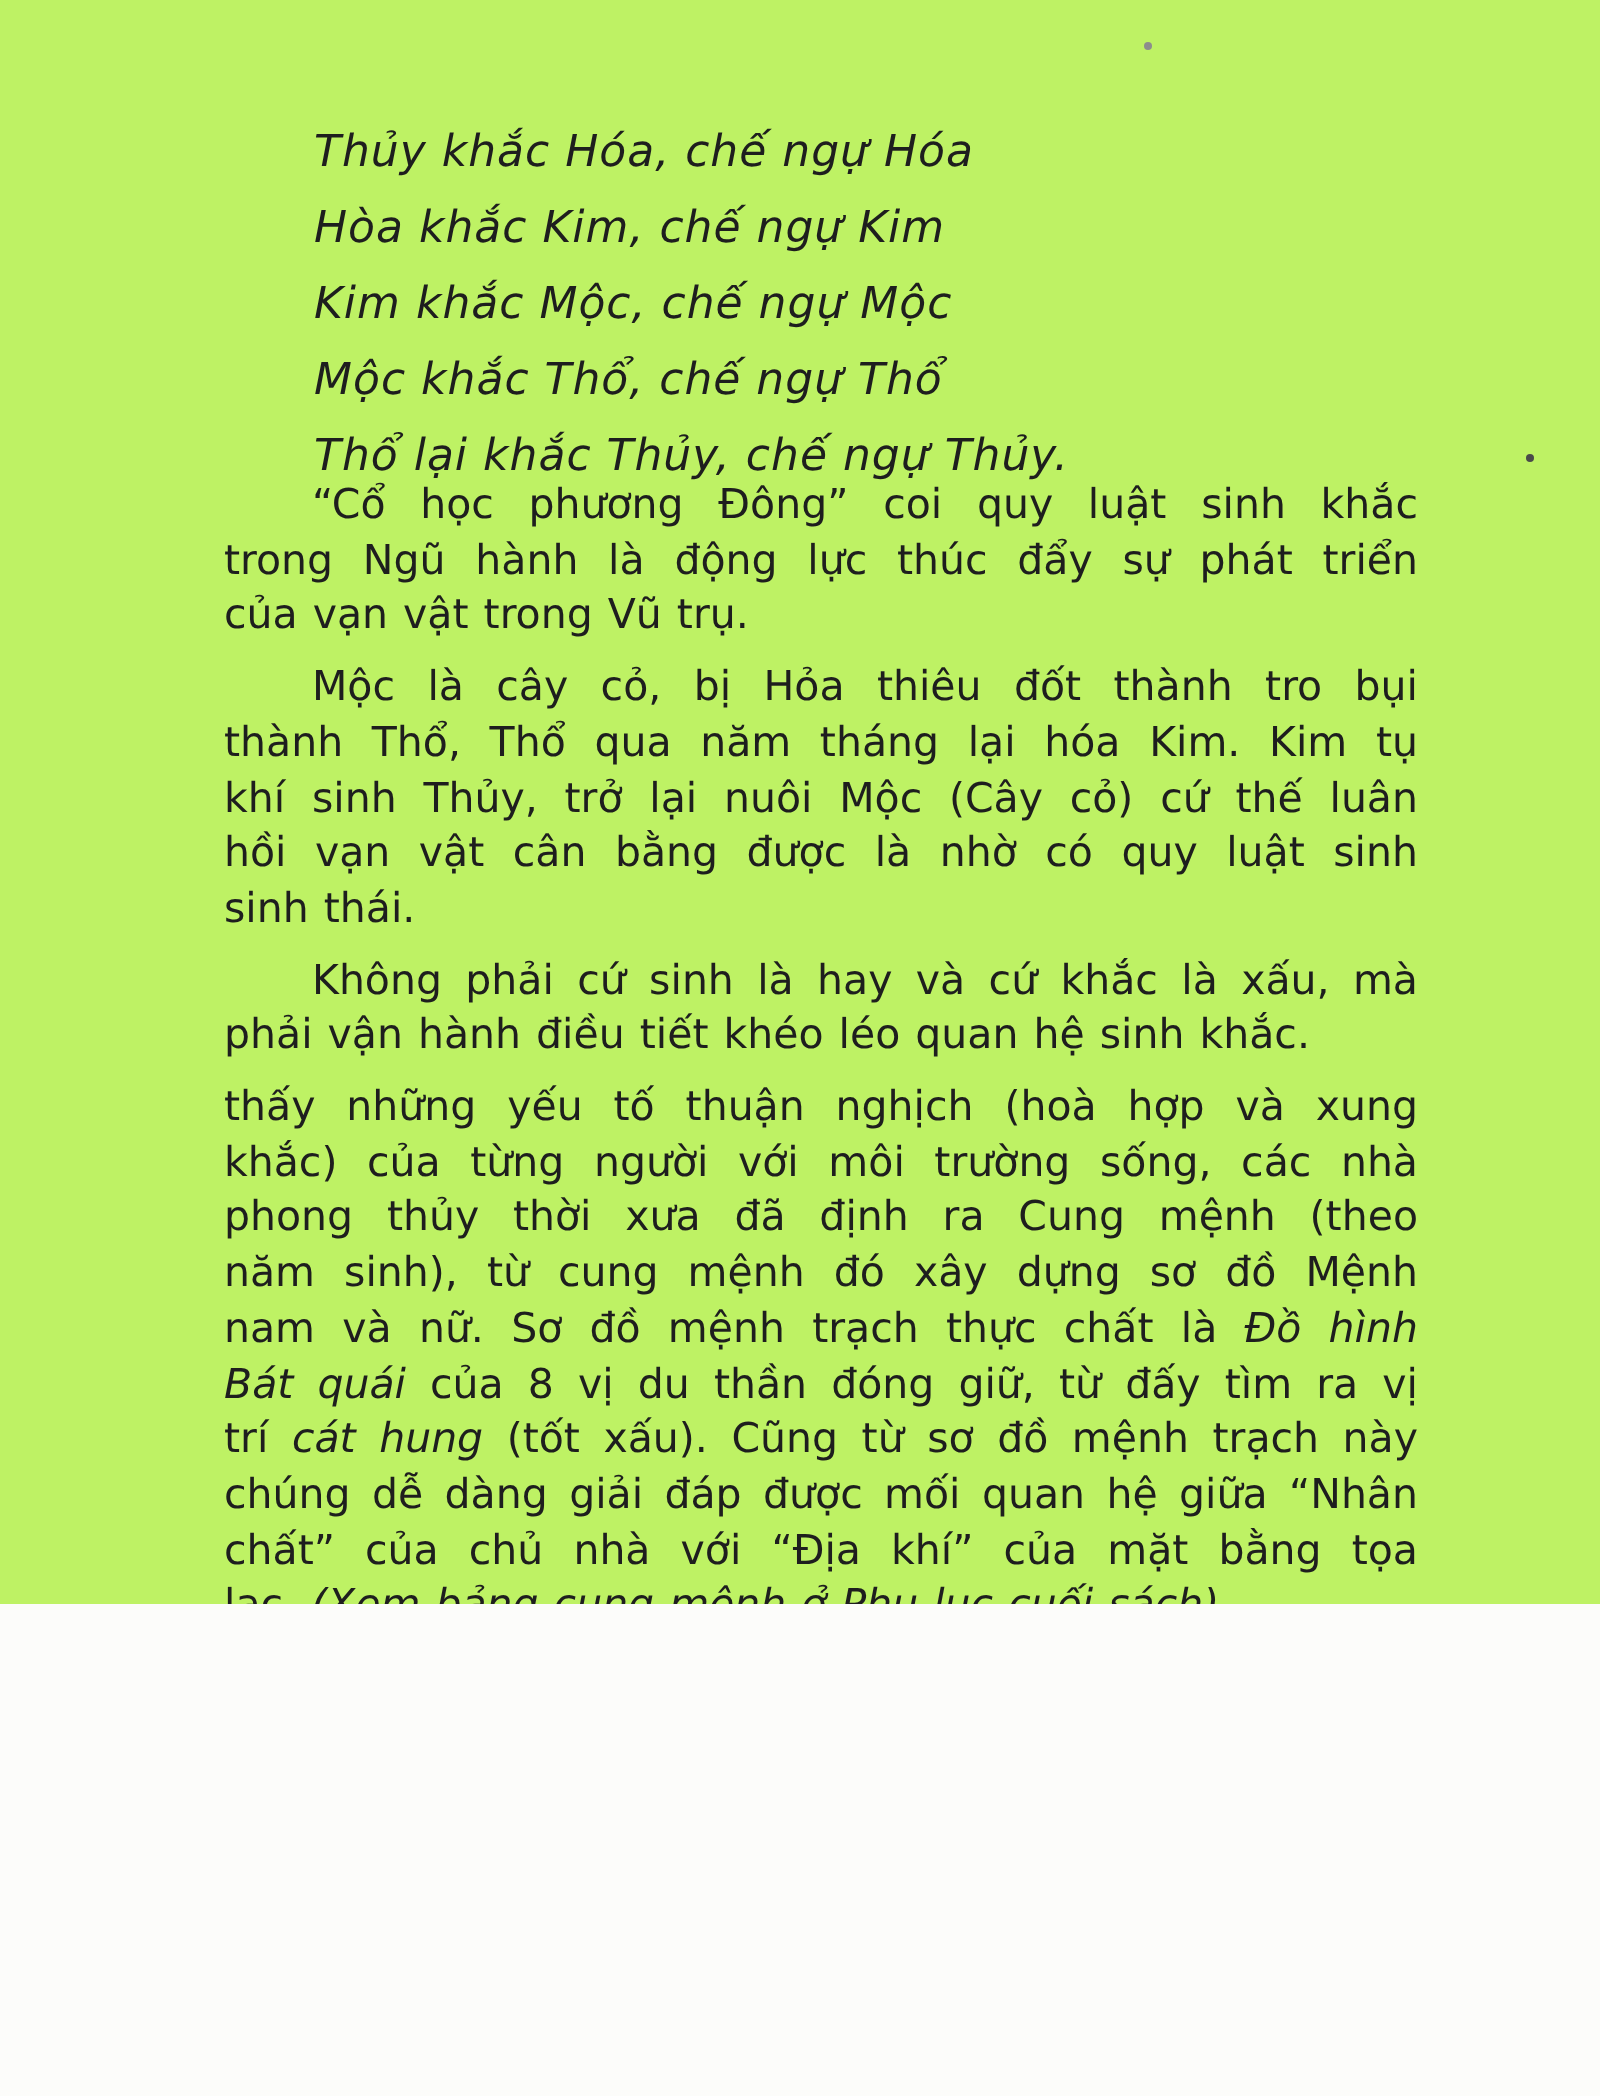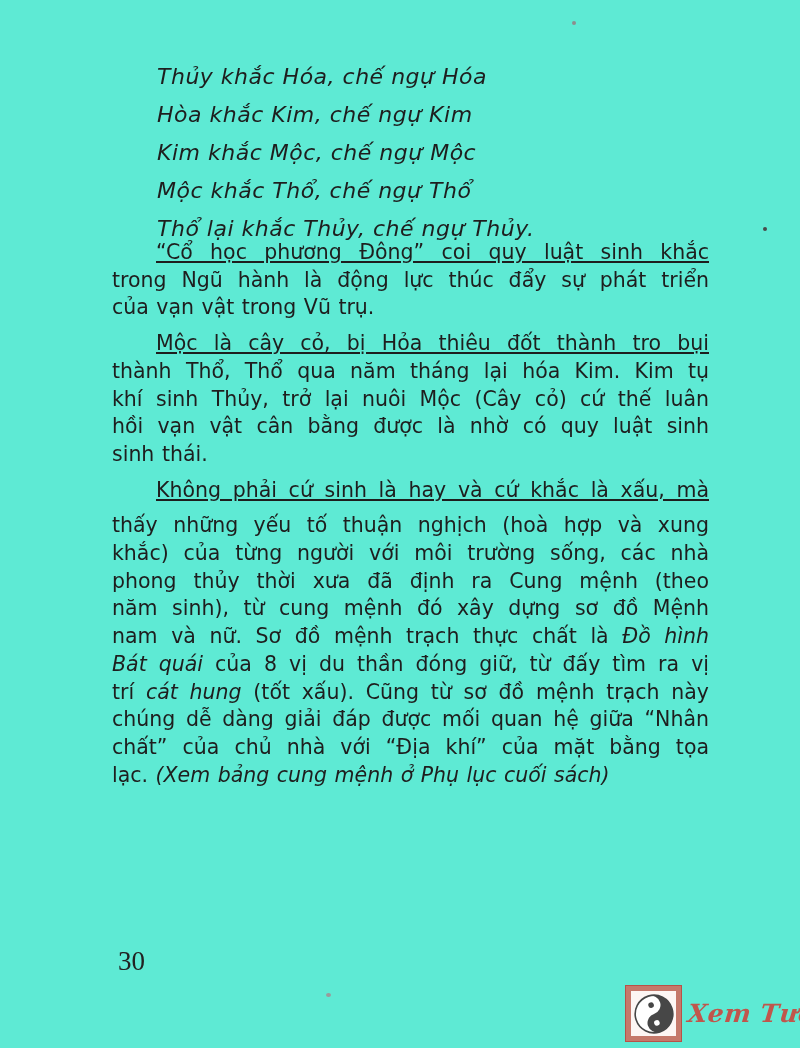--- a/index.html
+++ b/index.html
@@ -3,22 +3,22 @@
 <meta charset="utf-8">
 <style>
   html, body {
     margin: 0;
     padding: 0;
     background: #fcfcfa;
   }
   .page {
     position: relative;
     width: 800px;
-    height: 1048px;
-    background: #5eead4;
+    height: 802px;
+    background: #bef264;
     overflow: hidden;
     font-family: "DejaVu Sans", "Liberation Sans", sans-serif;
     color: #1e1e1e;
   }
   
   .verse {
     position: absolute;
     left: 157px;
     top: 58px;
     font-size: 22px;
@@ -38,21 +38,21 @@
     width: 597px;
     font-size: 20.5px;
   }
   .para { margin: 0 0 8px 0; }
   .tline {
     line-height: 27.7px;
     text-align: justify;
     text-align-last: justify;
     word-spacing: 1px;
   }
-  .tline.first { padding-left: 44px; text-decoration: underline; }
+  .tline.first { padding-left: 44px; }
   .tline.last  { text-align-last: left; }
   .it { font-style: italic; }
   
   .page-number {
     position: absolute;
     left: 118px;
     top: 946px;
     font-family: Liberation Serif, serif;
     font-size: 27px;
     color: #222;
@@ -118,20 +118,21 @@
       </div>
       <div class="para">
         <div class="tline first"><span>Mộc là cây cỏ, bị Hỏa thiêu đốt thành tro bụi</span></div>
         <div class="tline"><span>thành Thổ, Thổ qua năm tháng lại hóa Kim. Kim tụ</span></div>
         <div class="tline"><span>khí sinh Thủy, trở lại nuôi Mộc (Cây cỏ) cứ thế luân</span></div>
         <div class="tline"><span>hồi vạn vật cân bằng được là nhờ có quy luật sinh</span></div>
         <div class="tline last"><span>sinh thái.</span></div>
       </div>
       <div class="para">
         <div class="tline first"><span>Không phải cứ sinh là hay và cứ khắc là xấu, mà</span></div>
+        <div class="tline last"><span>phải vận hành điều tiết khéo léo quan hệ sinh khắc.</span></div>
       </div>
       <div class="para">
         <div class="tline"><span>thấy những yếu tố thuận nghịch (hoà hợp và xung</span></div>
         <div class="tline"><span>khắc) của từng người với môi trường sống, các nhà</span></div>
         <div class="tline"><span>phong thủy thời xưa đã định ra Cung mệnh (theo</span></div>
         <div class="tline"><span>năm sinh), từ cung mệnh đó xây dựng sơ đồ Mệnh</span></div>
         <div class="tline"><span>nam và nữ. Sơ đồ mệnh trạch thực chất là </span><span class="it">Đồ hình</span></div>
         <div class="tline"><span class="it">Bát quái</span><span> của 8 vị du thần đóng giữ, từ đấy tìm ra vị</span></div>
         <div class="tline"><span>trí </span><span class="it">cát hung</span><span> (tốt xấu). Cũng từ sơ đồ mệnh trạch này</span></div>
         <div class="tline"><span>chúng dễ dàng giải đáp được mối quan hệ giữa “Nhân</span></div>

